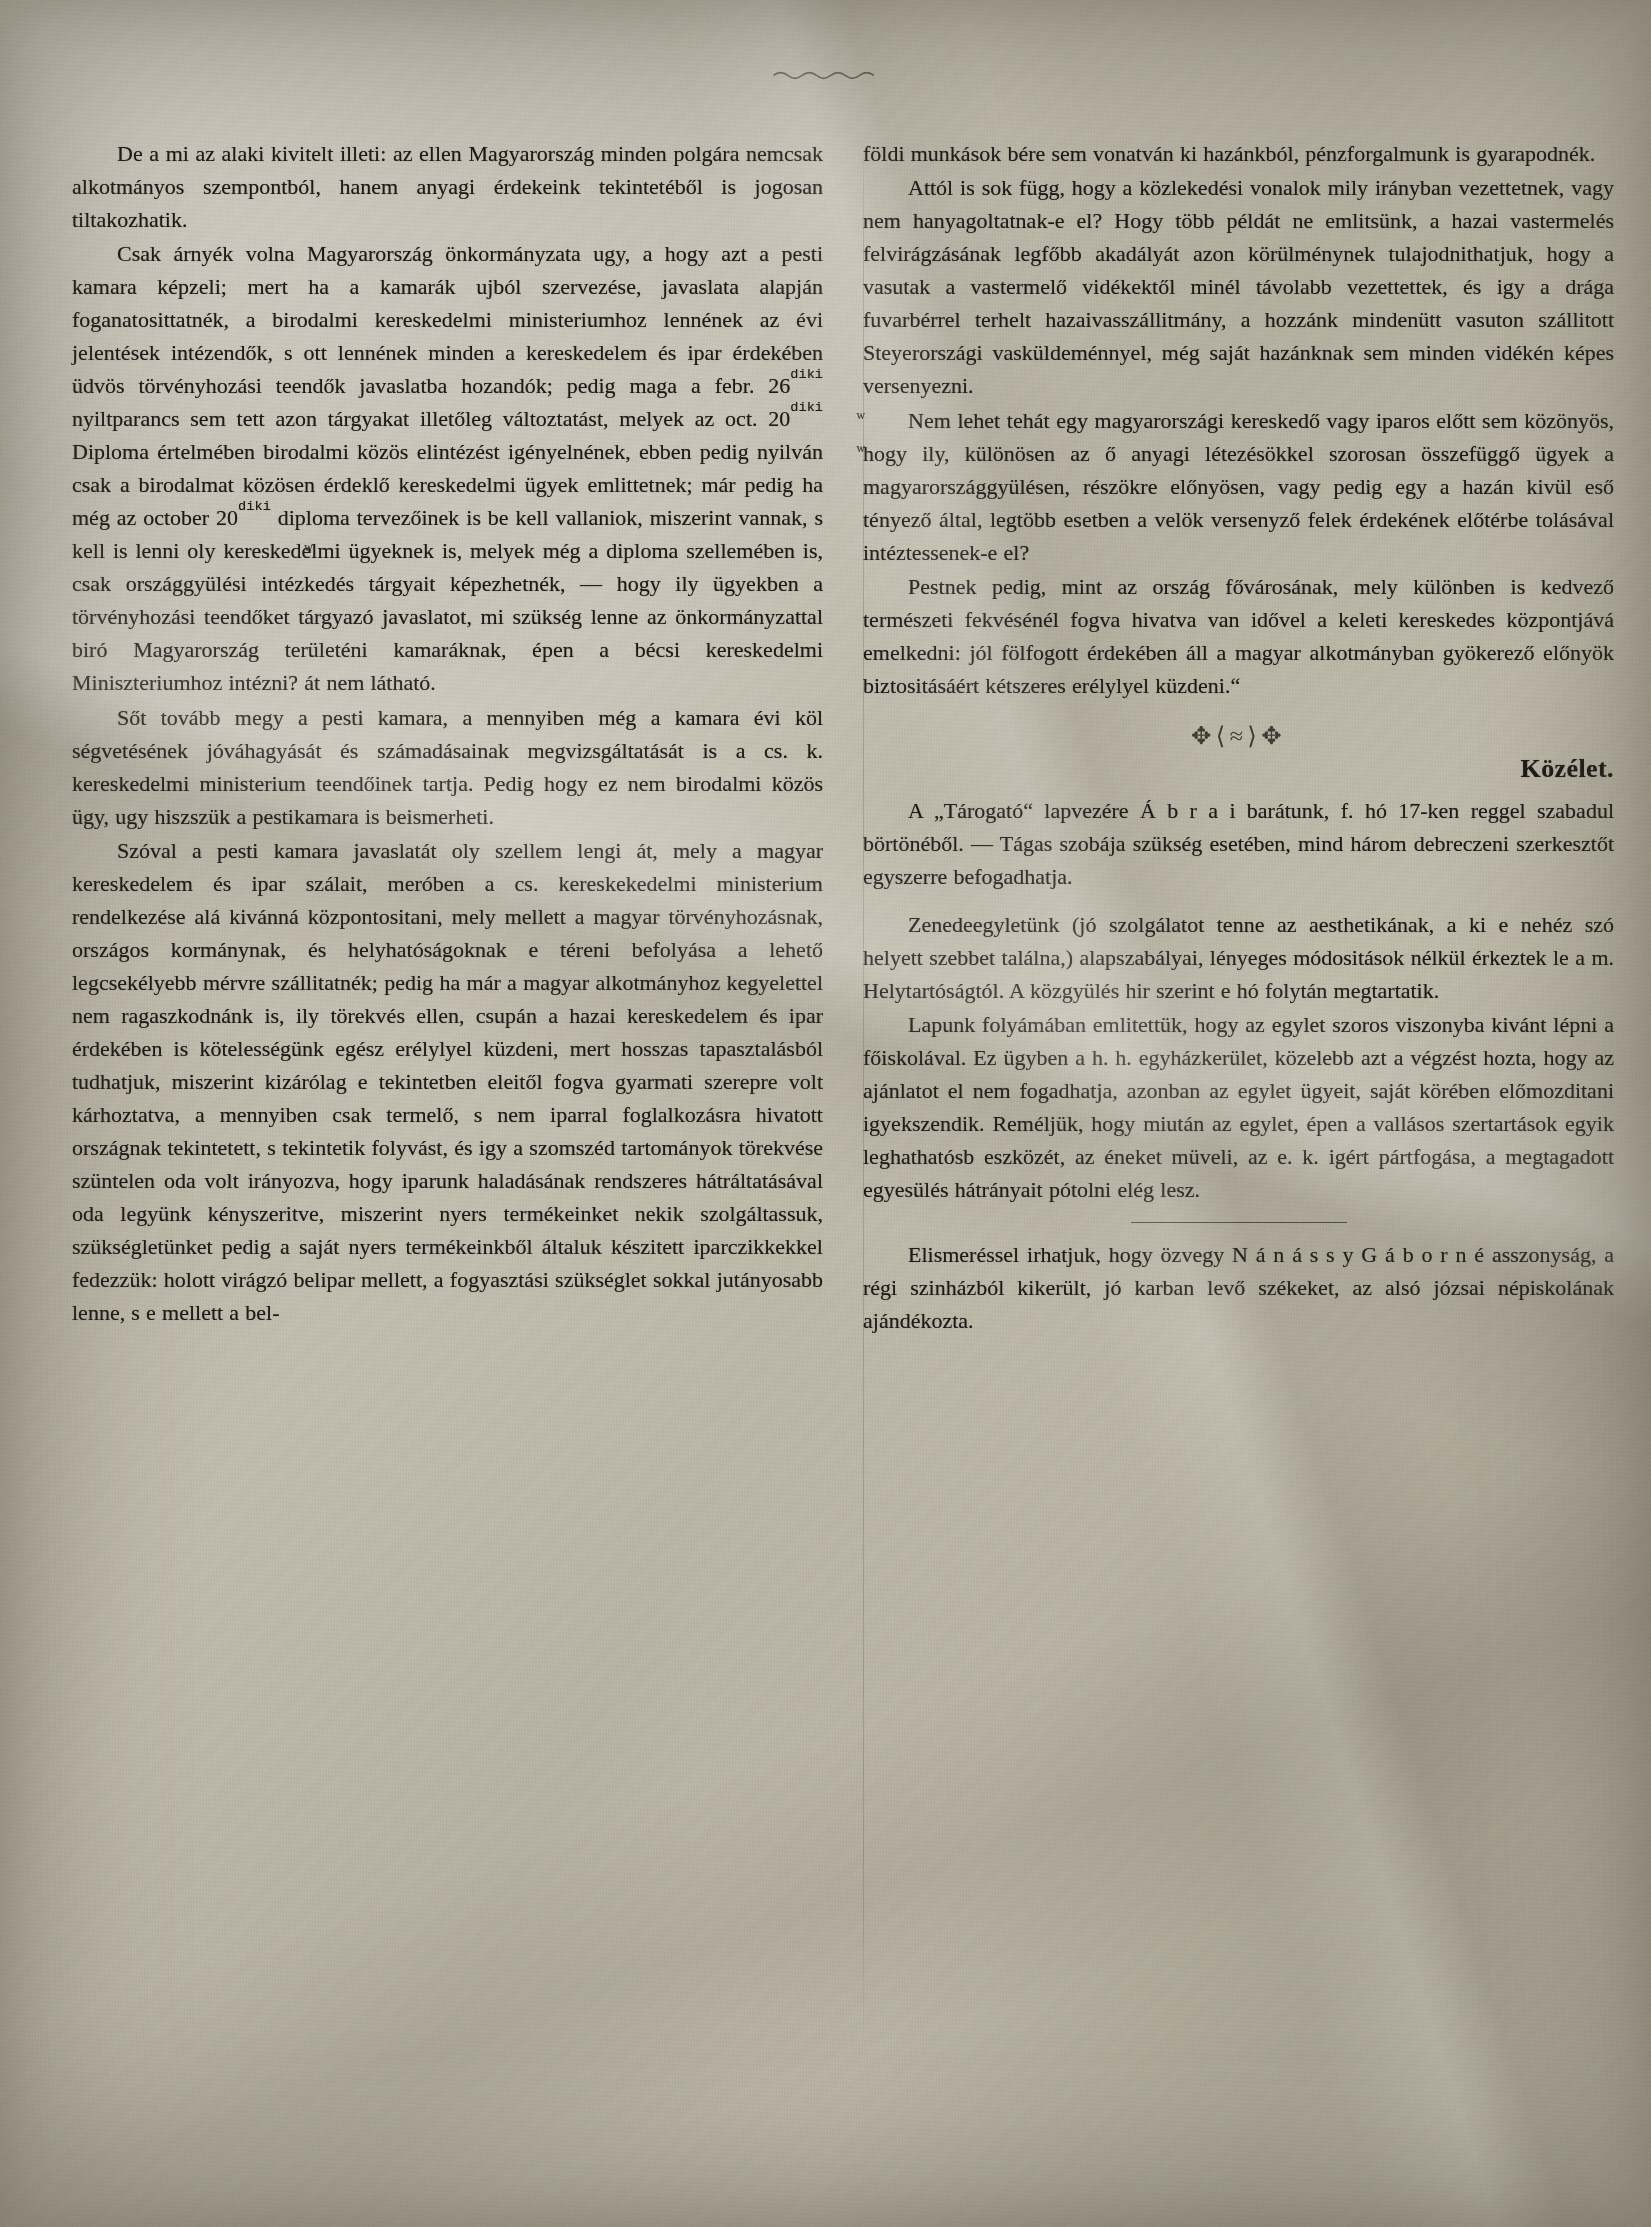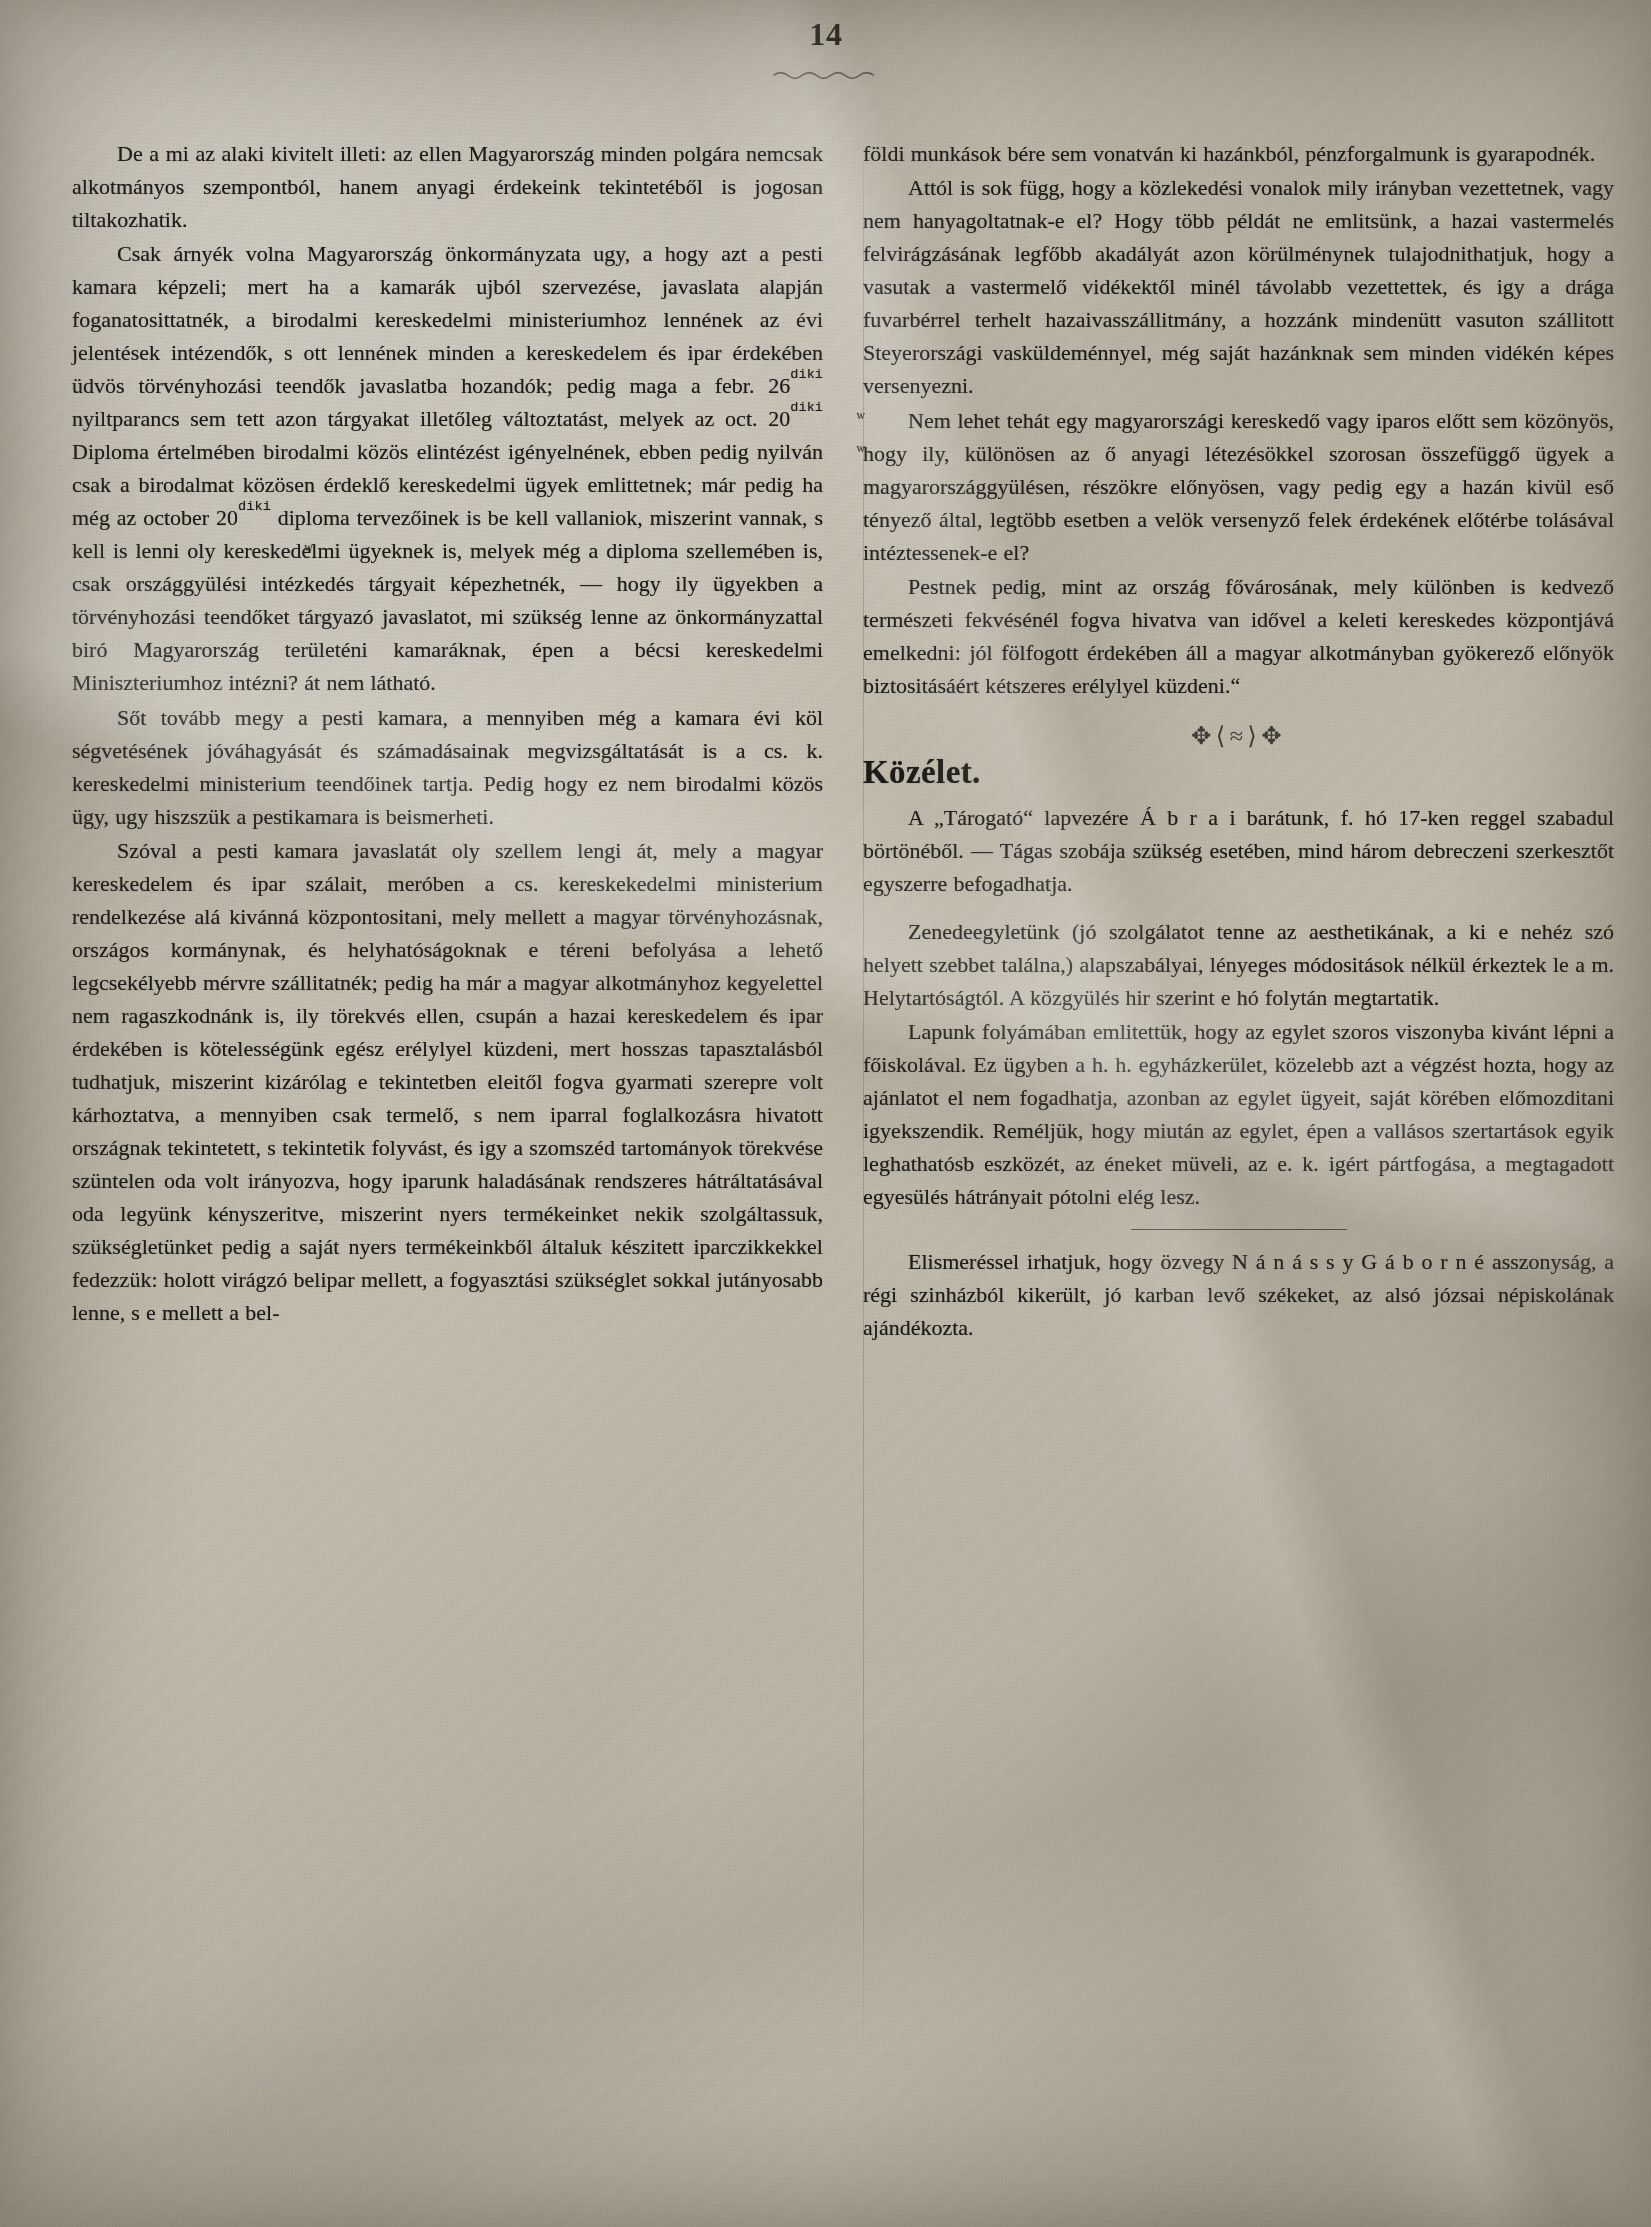--- a/index.html
+++ b/index.html
@@ -119,40 +119,39 @@
   .section-orn {
     text-align: center;
     margin: 18.7px 0 4.3px 0;
     font-size: 24.4px;
     letter-spacing: 4.3px;
     color: #2a2721;
     opacity: 0.85;
   }
   h2.section-title {
     margin: 1.4px 0 10px 0;
-    text-align: left;
-    font-size: 33px;
+    text-align: right;
+    font-size: 26px;
     font-weight: bold;
     letter-spacing: 0.4px;
     text-shadow: 0 0 0.9px rgba(35,32,26,0.6);
   }
   .short-rule {
     width: 216px;
     height: 1.4px;
     margin: 16px auto 14.4px auto;
     background: rgba(45,41,33,0.75);
   }
   .gap-s { height: 13px; }
 </style>
 </head>
 <body>
 
 <div class="page">
 
-  <div class="folio">14</div>
   <svg class="folio-rule" viewBox="0 0 152 16" preserveAspectRatio="none">
     <path d="M2 9 Q 12 1 22 9 T 42 9 T 62 9 T 82 9 T 102 9 T 122 9 T 142 9" fill="none" stroke="#2c2922" stroke-width="2.2"></path>
   </svg>
 
   <div class="columns">
 
     <div class="col">
       <p>
         <span>De a mi az alaki kivitelt illeti: az ellen Magyarország minden polgára nemcsak alkotmányos szempontból, hanem anyagi érdekeink tekintetéből is jogosan tiltakozhatik.</span>
       </p>

